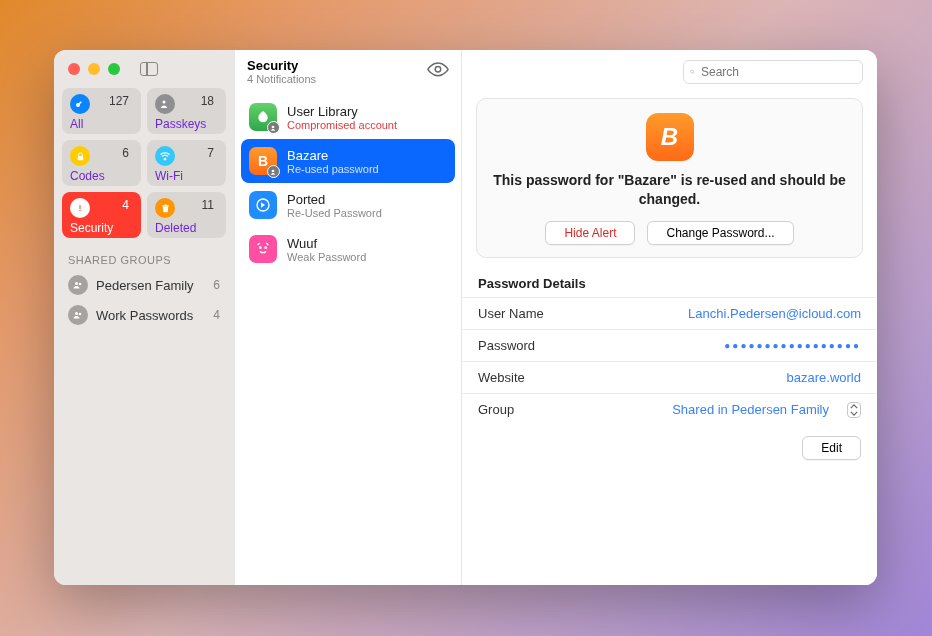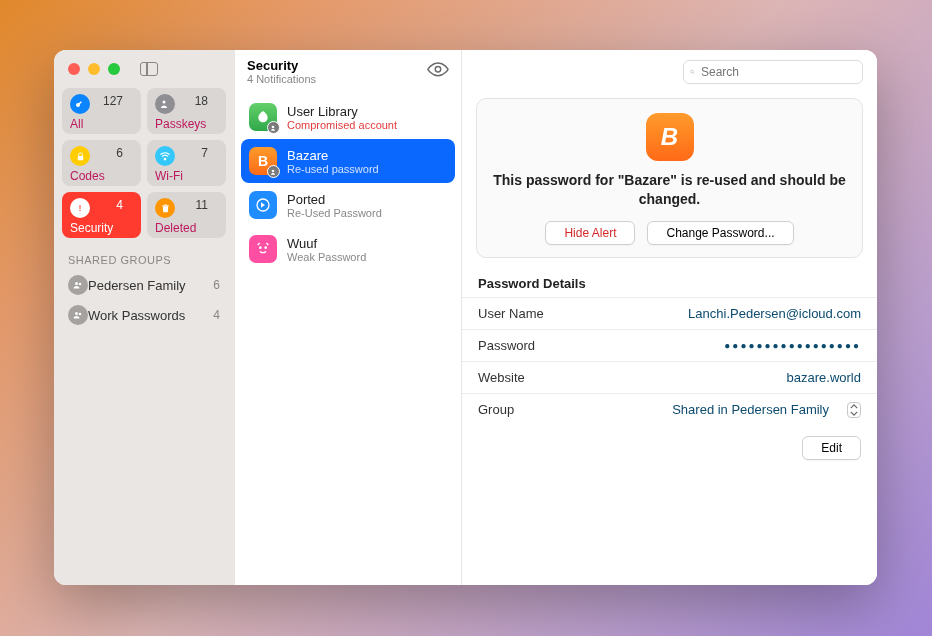--- a/index.html
+++ b/index.html
@@ -21,32 +21,32 @@
 .tl-max { background: #27c93f; }
 .sidebar-toggle { margin-left: 12px; width: 18px; height: 14px; border: 1.5px solid #8a8682; border-radius: 3px; position: relative; }
 .sidebar-toggle::before { content: ""; position: absolute; left: 5px; top: 0; bottom: 0; width: 1.5px; background: #8a8682; }
 .cat-grid { display: grid; grid-template-columns: 1fr 1fr; gap: 6px; padding: 6px 8px 10px; }
 .cat {
   background: #d9d6d4; border-radius: 8px; padding: 6px 8px; position: relative; height: 46px;
   cursor: pointer;
 }
 .cat.selected { background: #ff3b30; }
 .cat .ic { width: 20px; height: 20px; border-radius: 50%; display: flex; align-items: center; justify-content: center; color: #fff; font-size: 11px; font-weight: bold; }
-.cat .count { position: absolute; top: 6px; right: 18px; font-size: 12px; color: #3a3a3a; }
+.cat .count { position: absolute; top: 6px; right: 12px; font-size: 12px; color: #3a3a3a; }
 .cat.selected .count, .cat.selected .lbl { color: #fff; }
-.cat .lbl { font-size: 12px; color: #be185d; margin-top: 3px; display: block; }
+.cat .lbl { font-size: 12px; color: #6d28d9; margin-top: 3px; display: block; }
 .ic-all { background:#0a84ff; }
 .ic-passkeys { background:#8e8e93; }
 .ic-codes { background:#ffcc00; }
 .ic-wifi { background:#34c8fa; }
 .ic-sec { background:#ff3b30; }
 .cat.selected .ic-sec { background:#fff; color:#ff3b30; }
 .ic-del { background:#ff9500; }
 .sh-label { font-size: 11px; color: #8a8682; letter-spacing: .5px; padding: 6px 14px 4px; }
-.group-row { display: flex; align-items: center; padding: 5px 14px; font-size: 13px; color: #333; cursor: pointer; }
+.group-row { display: flex; align-items: center; gap: 8px; padding: 5px 14px; font-size: 13px; color: #333; cursor: pointer; }
 .group-row .gic { width: 20px; height: 20px; border-radius: 50%; background: #a5a29f; display: flex; align-items: center; justify-content: center; color:#fff; }
 .group-row .gcnt { margin-left:auto; color:#8a8682; font-size:12px; }
 
 .mid { width: 228px; border-right: 1px solid #e5e5e5; border-left: 1px solid #e5e5e5; display:flex; flex-direction:column; }
 .mid-head { padding: 8px 12px 6px; display:flex; align-items:flex-start; }
 .mid-head .t { font-size:13px; font-weight:600; }
 .mid-head .s { font-size:11px; color:#888; }
 .eye { margin-left:auto; width:22px; height:16px; margin-top:4px; }
 .list { padding: 4px 6px; }
 .item { display:flex; gap:10px; align-items:center; padding:8px 8px; border-radius:8px; cursor:pointer; }
@@ -75,21 +75,21 @@
 .alert .big-ic { width:48px; height:48px; border-radius:12px; background:linear-gradient(#ff9b2b,#ff6a17); margin:0 auto 10px; display:flex; align-items:center; justify-content:center; color:#fff; font-size:24px; font-weight:800; font-style:italic; }
 .alert .h { font-size:14px; font-weight:700; color:#222; line-height:1.35; }
 .alert .d { font-size:12px; color:#555; margin-top:6px; line-height:1.4; max-width:360px; margin-left:auto; margin-right:auto; }
 .alert .btns { display:flex; gap:12px; justify-content:center; margin-top:12px; }
 .mac-btn { font-size:12px; padding:4px 18px; border-radius:6px; background:#fff; border:1px solid #d0d0d0; box-shadow:0 1px 1px rgba(0,0,0,.04); cursor:pointer; }
 .mac-btn.red { color:#d42a2a; }
 
 .sec-title { font-size:13px; font-weight:700; padding:14px 16px 6px; color:#222; }
 .kv { display:flex; justify-content:space-between; align-items:center; padding:8px 16px; border-top:1px solid #ececec; font-size:13px; }
 .kv .k { color:#333; }
-.kv .v { color:#0c4a6e; }
+.kv .v { color:#3b82f6; }
 .kv .dots { letter-spacing:2px; font-size:10px; }
 .kv .sel-pop { display:flex; align-items:center; gap:18px; }
 .stepper { width:14px; height:16px; border:1px solid #c7c7c7; border-radius:4px; background:#fff; display:flex; flex-direction:column; }
 .stepper div { flex:1; display:flex; align-items:center; justify-content:center; }
 .stepper svg { width:8px; height:5px; }
 .edit-row { display:flex; justify-content:flex-end; padding:10px 16px; }
 </style>
 </head>
 <body>
 

